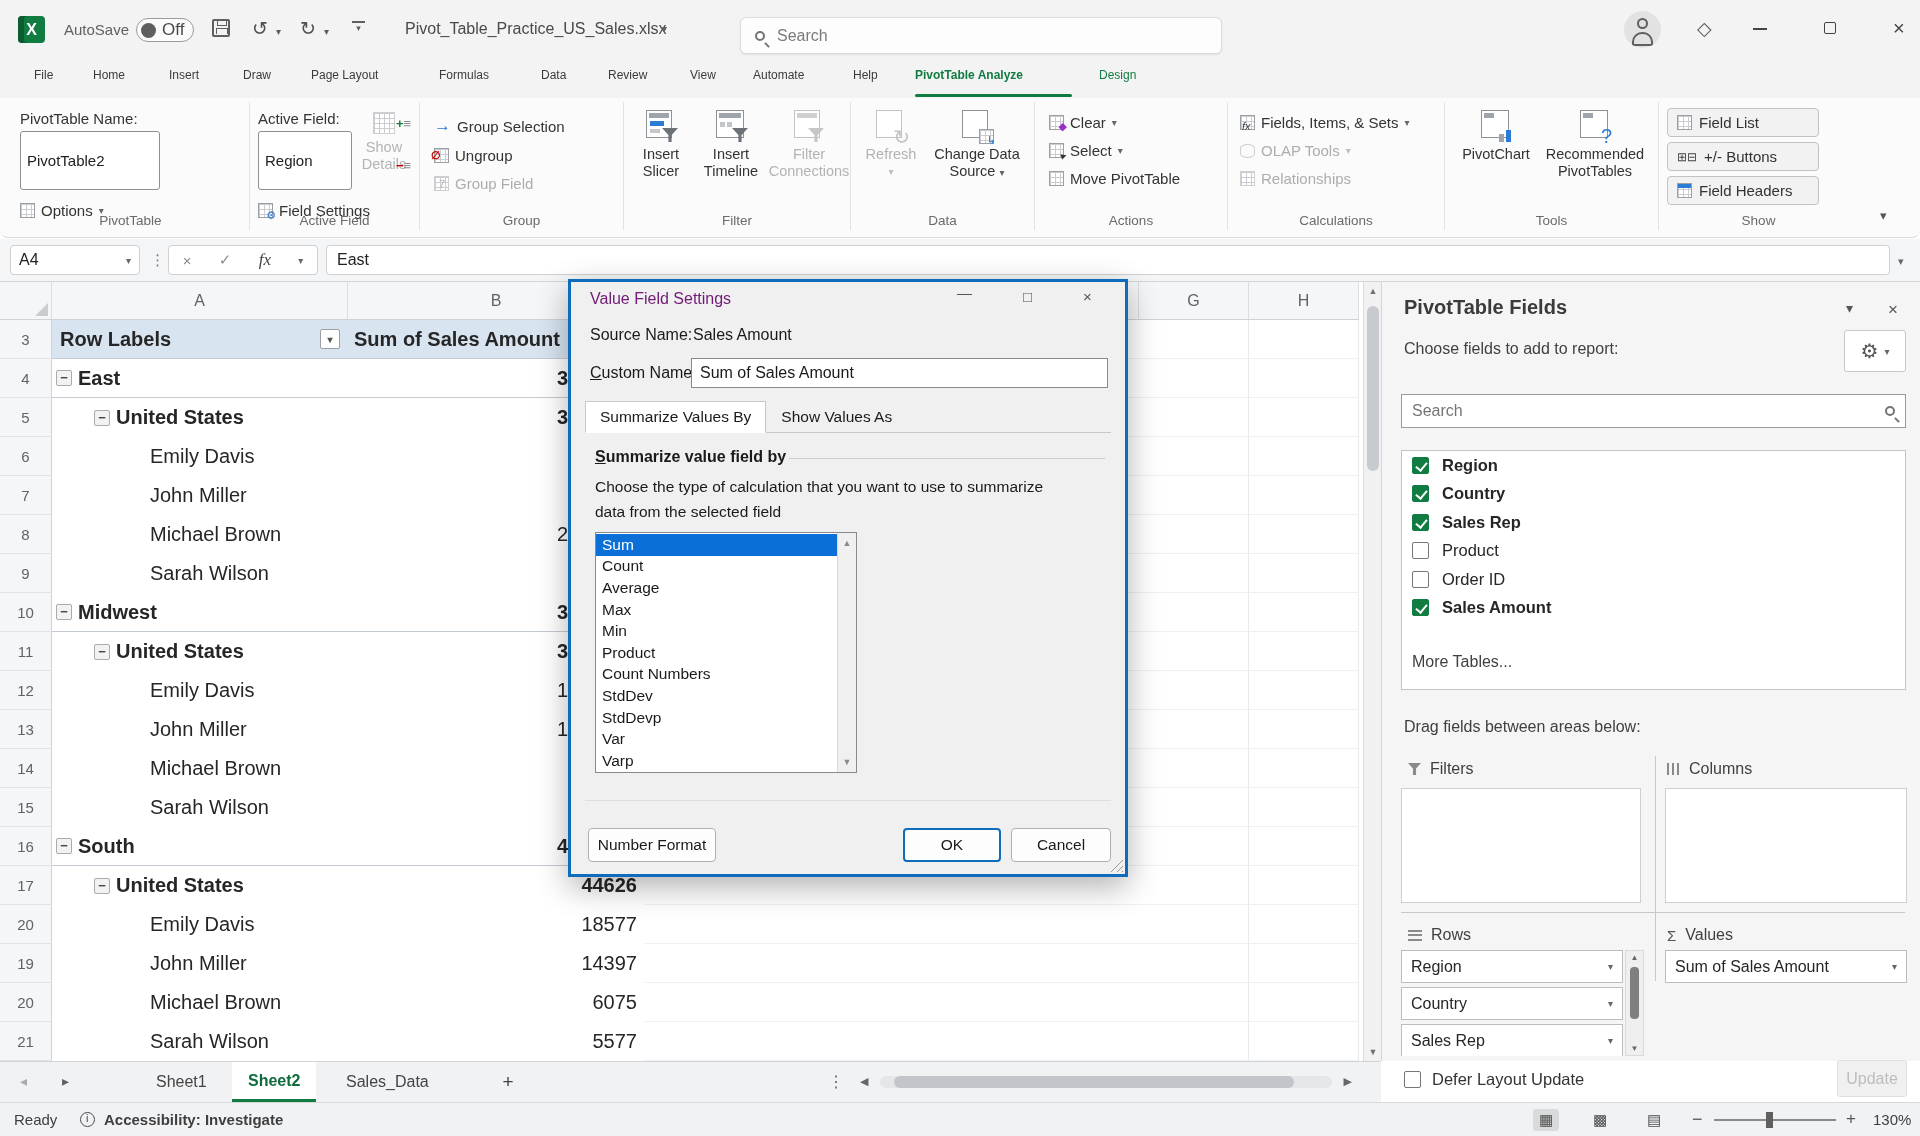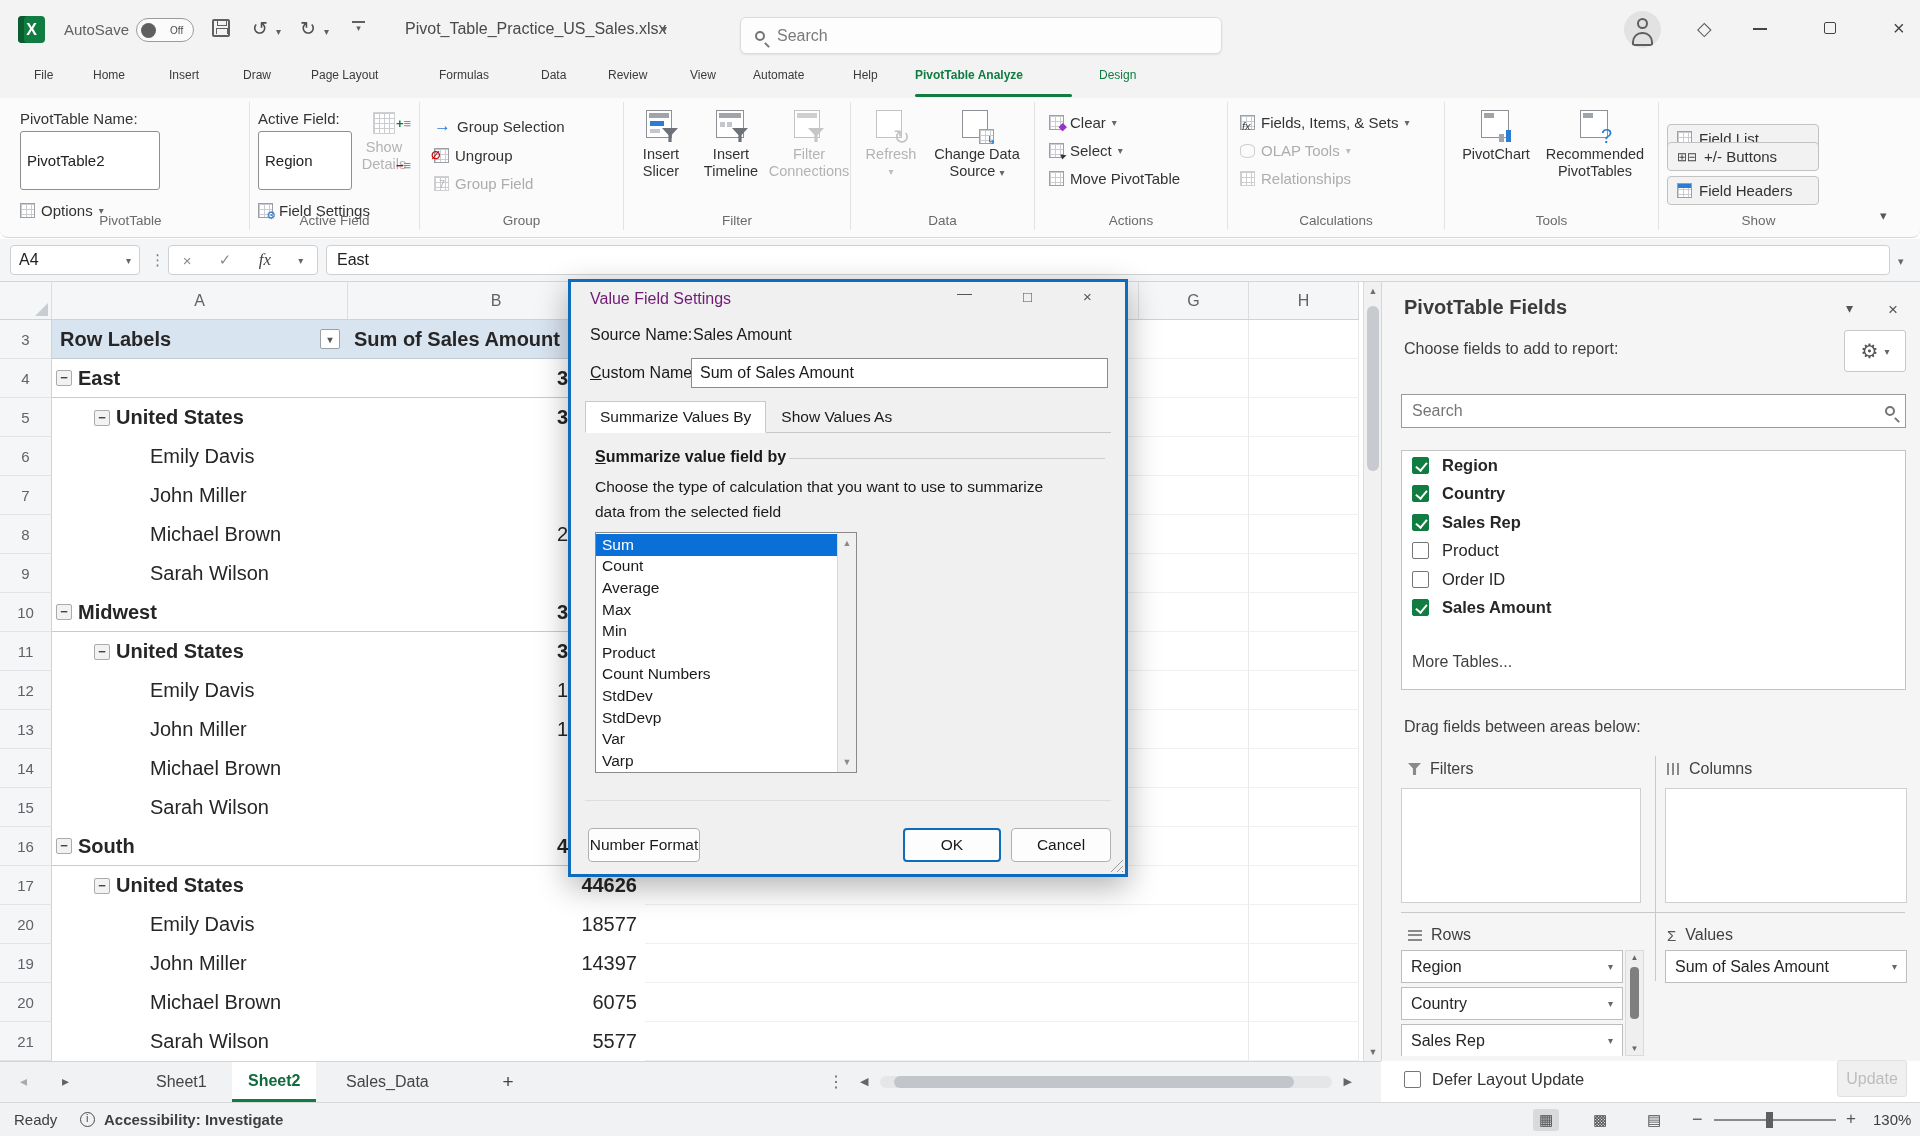--- a/index.html
+++ b/index.html
@@ -6,21 +6,21 @@
   body { background:#888; font-family:"Liberation Sans",sans-serif; }
   .app { position:relative; width:1920px; height:1136px; background:#fff; overflow:hidden; font-family:"Liberation Sans",sans-serif; color:#262626; }
   .abs { position:absolute; }
 
   
   .titlebar { position:absolute; left:0; top:0; width:1920px; height:60px; background:#f3f3f3; }
   .xl-logo { position:absolute; left:18px; top:16px; width:27px; height:27px; background:#107c41; border-radius:4px; color:#fff; font-weight:bold; font-size:16px; display:flex; align-items:center; justify-content:center; box-shadow:inset 6px 0 0 #0b5c30; }
   .autosave-lbl { position:absolute; left:64px; top:21px; font-size:15px; color:#616161; }
   .autosave-pill { position:absolute; left:136px; top:18px; width:58px; height:24px; border:1px solid #9b9b9b; border-radius:12px; background:#fbfbfb; display:flex; align-items:center; }
   .autosave-knob { width:15px; height:15px; border-radius:50%; background:#5f5f5f; margin-left:4px; }
-  .autosave-state { font-size:10px; color:#4a4a4a; margin-left:14px; }
+  .autosave-state { font-size:17px; color:#4a4a4a; margin-left:6px; }
   .ic-save { position:absolute; left:212px; top:19px; width:18px; height:18px; border:2px solid #5f5f5f; border-radius:2px; }
   .ic-save::before { content:""; position:absolute; left:3px; top:-1px; width:8px; height:5px; border:1.5px solid #5f5f5f; border-top:none; }
   .ic-save::after { content:""; position:absolute; left:2px; bottom:1px; width:10px; height:5px; border:1.5px solid #5f5f5f; border-bottom:none; }
   .qat-btn { position:absolute; top:17px; font-size:19px; color:#4f4f4f; }
   .qat-chev { font-size:10px; color:#5f5f5f; position:absolute; top:26px; }
   .qat-more { position:absolute; left:352px; top:21px; width:13px; border-top:2px solid #5f5f5f; font-size:9px; color:#5f5f5f; text-align:center; line-height:11px; }
   .doc-title { position:absolute; left:405px; top:20px; font-size:16px; color:#494949; }
   .doc-title-chev { position:absolute; left:662px; top:23px; font-size:10px; color:#5f5f5f; }
   .tb-search { position:absolute; left:740px; top:17px; width:482px; height:37px; background:#fdfdfd; border:1px solid #dcdcdc; border-radius:6px; box-shadow:0 1px 2px rgba(0,0,0,.08); display:flex; align-items:center; }
   .mag { display:inline-block; width:10px; height:10px; border:2px solid #747474; border-radius:50%; position:relative; }
@@ -413,21 +413,21 @@
             </span>
             <span style="position:absolute;right:0;bottom:-3px;font-size:20px;color:#2b7cd3;">?</span>
           </span>
         <span>Recommended</span>
         <span>PivotTables</span>
       </div>
       <div class="rgroup-label">Tools</div>
     </div>
 
     <div class="rgroup" style="left:1659px; width:199px; border-right:none;">
-      <div class="toggle-btn" style="top:6px;margin-top:16px;">
+      <div class="toggle-btn" style="top:6px;">
         <span class="mi"></span>
         <span>Field List</span>
       </div>
       <div class="toggle-btn" style="top:40px;">
         <span style="font-size:12px;color:#444;">⊞⊟</span>
         <span>+/- Buttons</span>
       </div>
       <div class="toggle-btn" style="top:74px;">
         <span class="mi">
             <span style="position:absolute;left:0;top:0;right:0;height:4px;background:#2b7cd3;"></span>
@@ -749,21 +749,21 @@
         <div class="lbi">Var</div>
         <div class="lbi">Varp</div>
       </div>
       <div class="lbox-sb">
         <span class="arr" style="top:5px;">▲</span>
         <span class="arr" style="bottom:5px;">▼</span>
       </div>
     </div>
 
     <div class="dlg-div"></div>
-    <div class="dlg-btn ulf" style="left:17px; width:112px;">Number Format</div>
+    <div class="dlg-btn ulf" style="left:17px; width:128px;">Number Format</div>
     <div class="dlg-btn primary" style="left:332px; width:98px;">OK</div>
     <div class="dlg-btn" style="left:440px; width:100px;">Cancel</div>
     <span class="grip"></span>
   </div>
 
   <div class="fpanel">
     <span class="fp-title">PivotTable Fields</span>
     <span class="fp-ico" style="left:464px;">▾</span>
     <span class="fp-ico" style="left:506px; font-size:17px;">×</span>
     <span class="fp-choose">Choose fields to add to report:</span>

